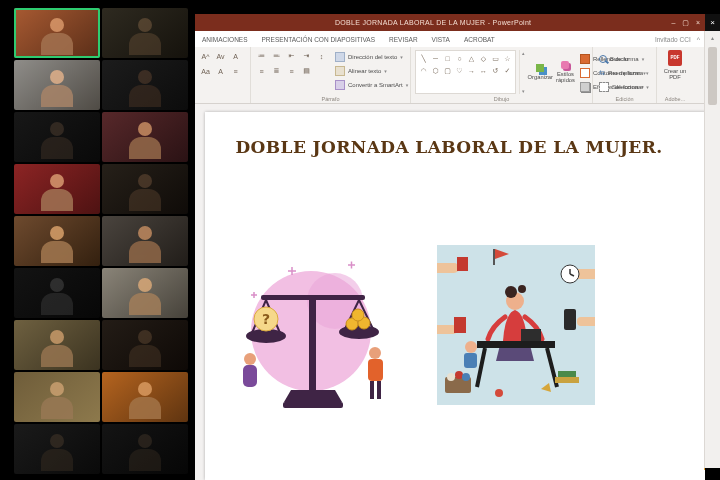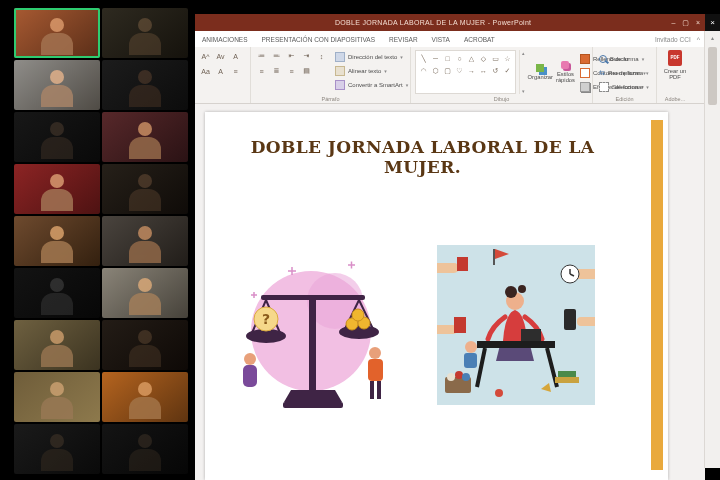--- a/index.html
+++ b/index.html
@@ -66,21 +66,21 @@
   .srow{display:flex;gap:1px;}
   .shp{width:11px;height:11px;display:flex;align-items:center;justify-content:center;
         font-size:7px;color:#7c6e5f;}
   .shapescroll{display:flex;flex-direction:column;justify-content:space-between;
         border-left:1px solid #e4e0da;padding-left:2px;font-size:5px;color:#8a8a8a;}
   .bigbtn{width:35px;display:flex;flex-direction:column;align-items:center;justify-content:center;
         gap:2px;font-size:5.8px;color:#4c4c4c;text-align:center;line-height:1.1;}
 
   
   .ws{position:absolute;top:104px;left:0;right:15px;bottom:0;background:#f3f1f0;}
-  .slide{position:absolute;left:10px;top:8px;width:463px;height:368px;background:#fff;
+  .slide{position:absolute;left:10px;top:8px;width:516px;height:368px;background:#fff;
         box-shadow:0 0 3px rgba(0,0,0,.28);}
   .stripe{position:absolute;right:5px;top:8px;bottom:10px;width:12px;}
   .slide-title{margin:26px 48px 0 20px;text-align:center;font-family:"DejaVu Serif",serif;
         font-weight:bold;font-size:17px;color:#5a3714;letter-spacing:.4px;line-height:1.15;}
   .img-left{position:absolute;left:28px;top:131px;width:159px;height:171px;background:#fff;}
   .img-right{position:absolute;left:232px;top:133px;width:158px;height:160px;}
   .img-left svg,.img-right svg{width:100%;height:100%;display:block;}
 
   
   .vscroll{position:absolute;top:31px;right:0;width:15px;bottom:12px;background:#f2f0ee;

